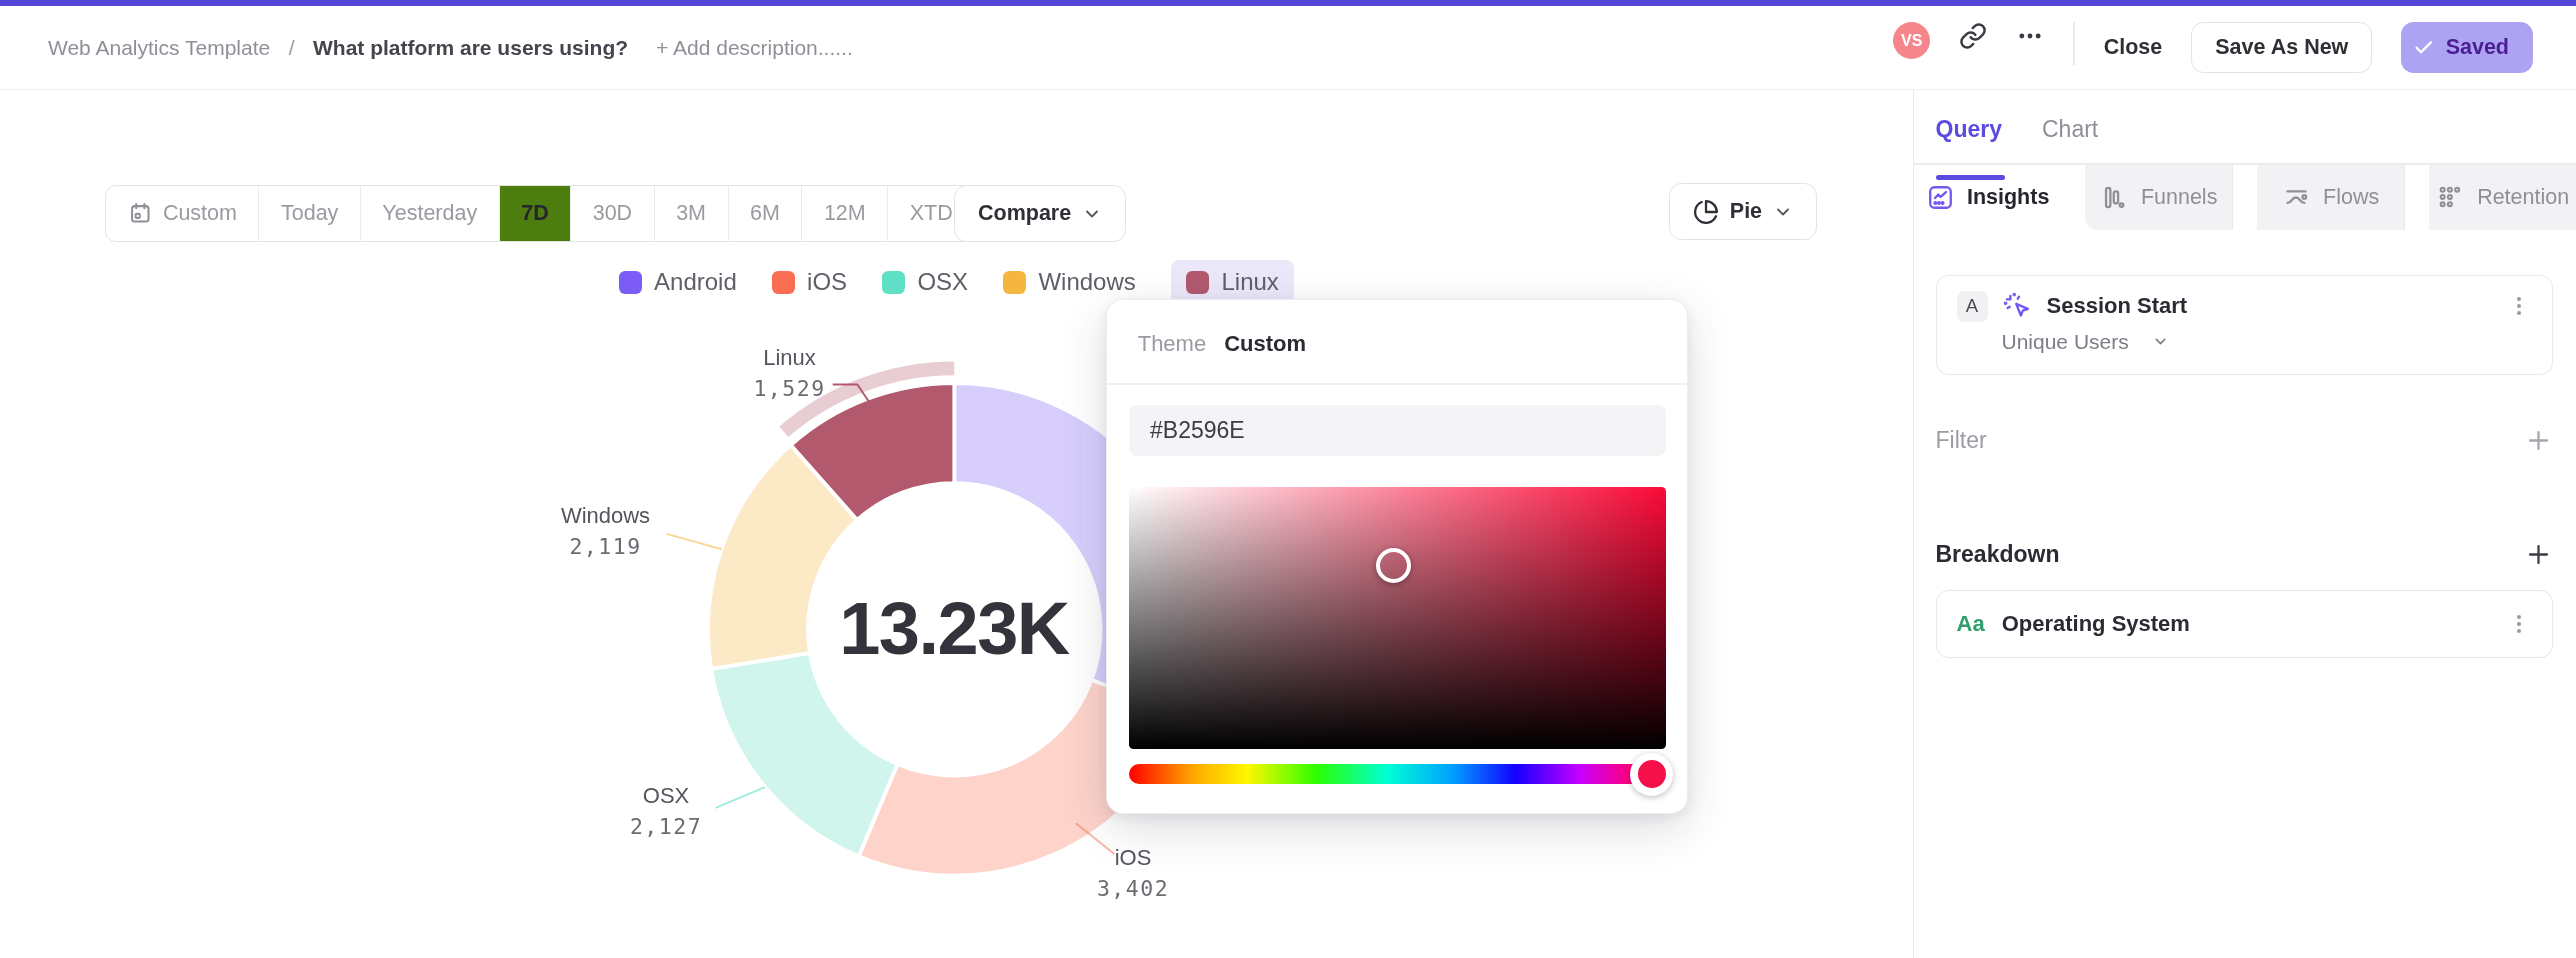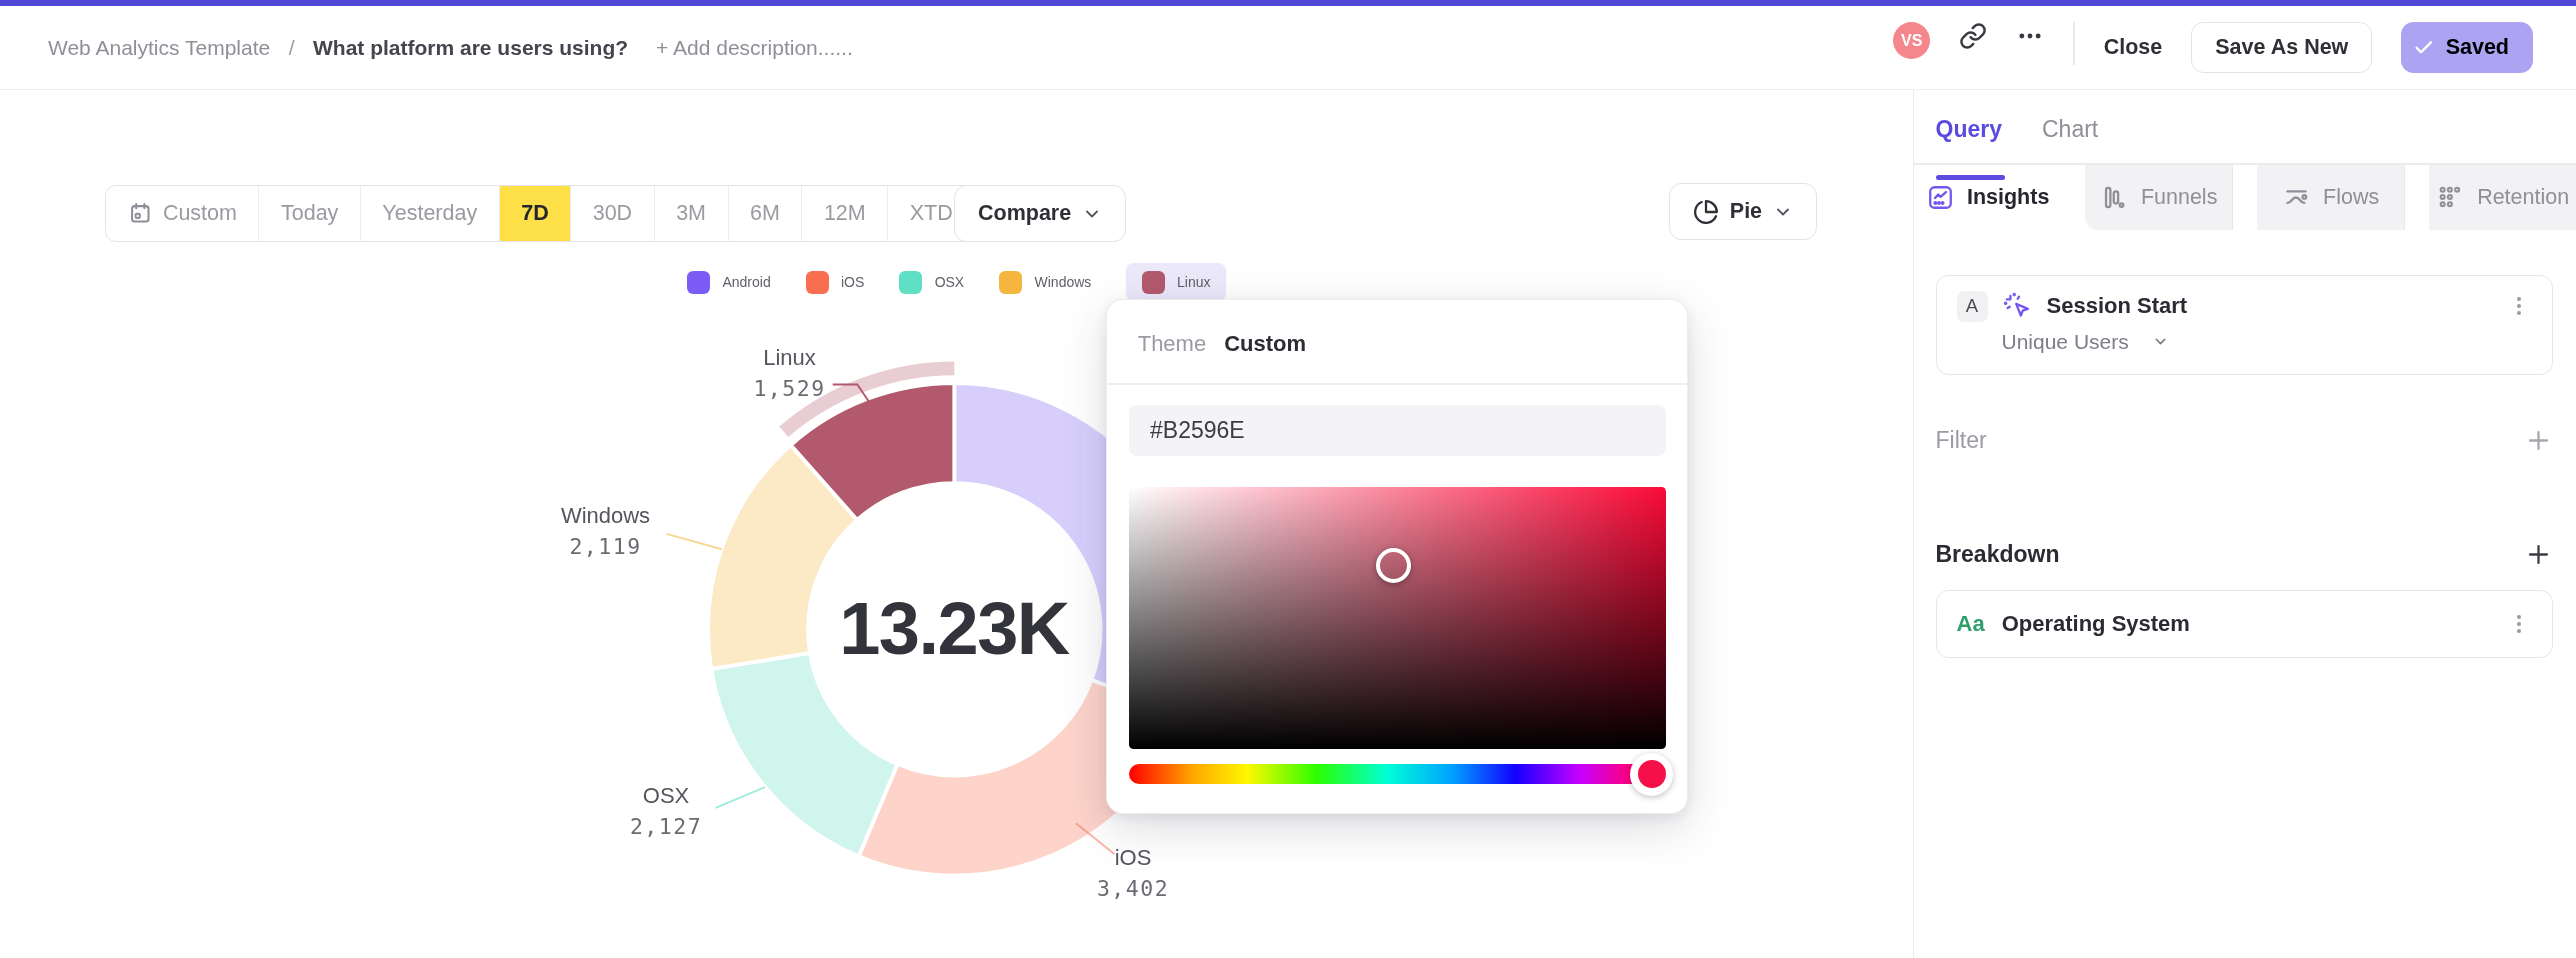--- a/index.html
+++ b/index.html
@@ -16,40 +16,40 @@
   .doc-title { font-size:21px; font-weight:700; color:#45454d; }
   .add-desc { font-size:21px; color:#8f8f98; margin-left:28px; }
   .header-right { margin-left:auto; display:flex; gap:29px; }
   .avatar { width:37px; height:37px; border-radius:50%; background:#f5878c; color:#fff;
             font-size:16px; font-weight:700; display:flex; align-items:center; justify-content:center; }
   .h-icon { width:28px; height:28px; color:#3a3a42; display:block; }
   .h-divider { width:1.5px; height:43px; background:#e9e9ed; }
   .txt-btn { font-size:21.5px; font-weight:700; color:#2f2f36; background:none; border:none; }
   .btn { display:flex; align-items:center; gap:10.8px; height:51px; padding:0 23px; border-radius:12.3px;
          font-size:21.5px; font-weight:700; border:1.5px solid #e3e3e7; background:#fff; color:#2f2f36; }
-  .btn.primary { background:#aca3f2; border-color:#aca3f2; color:#000000;padding-left:11px; }
+  .btn.primary { background:#aca3f2; border-color:#aca3f2; color:#4c1d95;padding-left:11px; }
 
   
   .range-bar { position:absolute; left:105px; top:185px; height:57px; display:flex; align-items:stretch;
                border:1.5px solid #e4e4e8; border-radius:10.8px; background:#fff; overflow:hidden; }
   .range-seg { display:flex; align-items:center; gap:10.8px; padding:0 21.5px; font-size:21.5px; color:#9a9aa1;
                border-right:1.5px solid #ececef; white-space:nowrap; }
   .range-seg:last-child { border-right:none; }
-  .range-seg.selected { background:#fde047; color:#26262e; font-weight:700; }
+  .range-seg.selected { background:#4d7c0f; color:#26262e; font-weight:700; }
   .range-seg .cal { width:24.6px; height:24.6px; color:#8f8f98; }
   .range-seg .chev { width:18.5px; height:18.5px; color:#9a9aa1; }
   .compare-btn { position:absolute; left:954px; top:185px; height:57px; }
   .charttype-btn { position:absolute; left:1669px; top:183px; height:57px; }
   .chev-dark { width:20px; height:20px; color:#55555e; }
   .pie-ic { width:26px; height:26px; color:#2f2f36; }
 
   
   .legend { position:absolute; left:0; top:259px; width:1913px; height:46px;
             display:flex; align-items:center; justify-content:center; gap:35px; }
-  .legend-item { display:flex; align-items:center; gap:12.3px; font-size:14px; color:#5f5f68; padding:7.7px 0; }
+  .legend-item { display:flex; align-items:center; gap:12.3px; font-size:24px; color:#5f5f68; padding:7.7px 0; }
   .legend-item.selected { background:#ebe8fa; border-radius:7.7px; padding:7.7px 15.4px; }
   .swatch { width:23px; height:23px; border-radius:6.2px; }
 
   
   .donut-svg { position:absolute; left:654px; top:323px; }
   .center-label { position:absolute; left:800px; top:583px; width:308px; height:91px; line-height:91px;
                   text-align:center; font-size:74px; font-weight:700; color:#33333b; letter-spacing:-1.5px; }
   .slice-label { position:absolute; text-align:center; }
   .slice-label .nm { font-size:22px; color:#55555e; }
   .slice-label .val { font-size:21.5px; color:#6b6b74; font-family:"DejaVu Sans Mono", monospace; letter-spacing:1.5px; margin-top:4.6px; }

